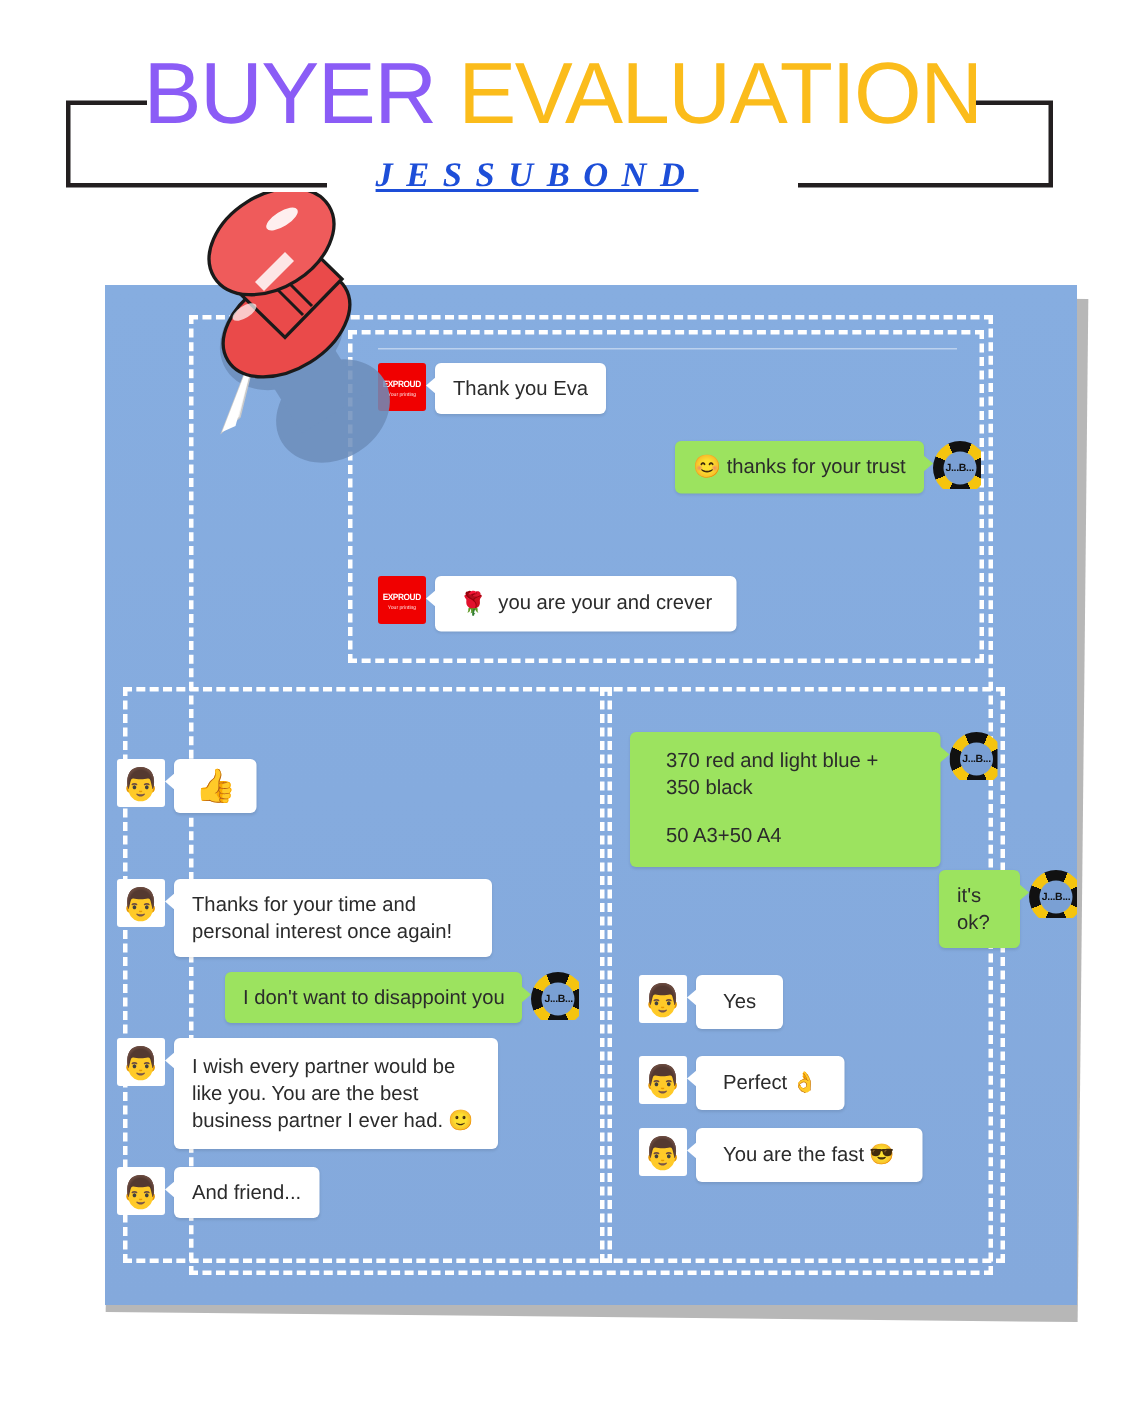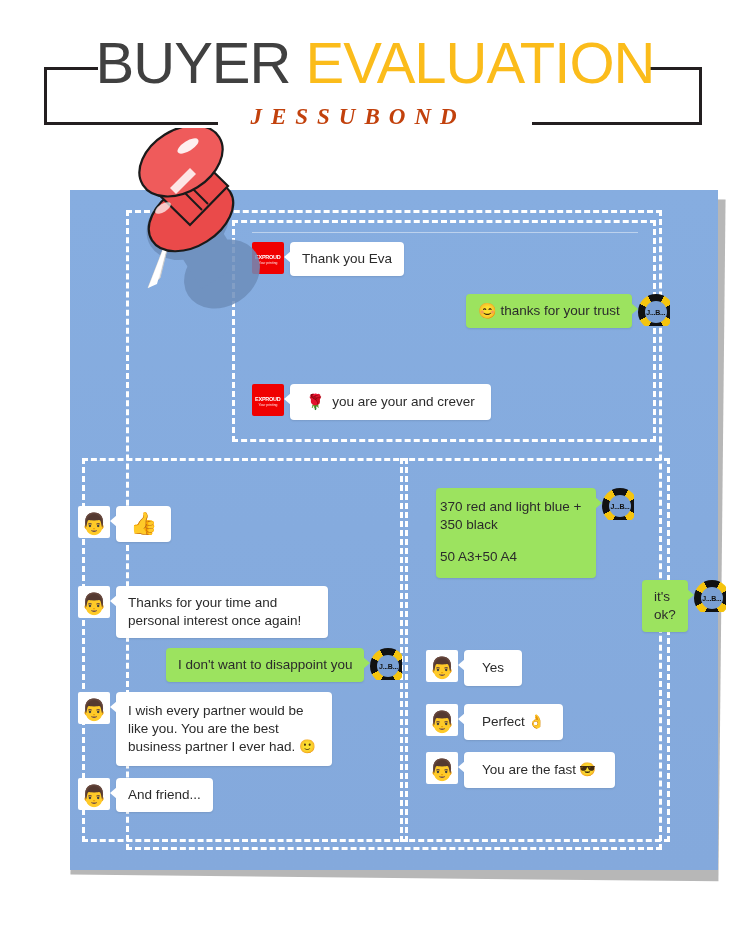--- a/index.html
+++ b/index.html
@@ -39,41 +39,42 @@
     left: 0; top: 30px;
     width: 750px;
     text-align: center;
     font-family: "Liberation Sans", sans-serif;
     font-size: 58px;
     font-weight: 400;
     letter-spacing: -1px;
     line-height: 66px;
     white-space: nowrap;
   }
-  .title .t-dark { color: #404040; }
+  .title .t-dark { color: #8b5cf6; }
   .title .t-gold { color: #fbbc1b; }
 
   .sub-mask {
     position: absolute;
     left: 218px; top: 102px;
     width: 314px; height: 36px;
     background: #ffffff;
   }
   .subtitle {
     position: absolute;
     left: 0; top: 104px;
     width: 716px;
     text-align: center;
     font-family: "Liberation Serif", serif;
     font-style: italic;
     font-weight: 700;
     font-size: 23px;
     letter-spacing: 9px;
-    color: #c2410c;
+    color: #1d4ed8;
     white-space: nowrap;
+    text-decoration: underline;
   }
 
   
   .board-shadow {
     position: absolute;
     left: 74px; top: 196px;
     width: 648px; height: 682px;
     background: #b7b7b7;
     transform: rotate(0.6deg);
   }
@@ -191,21 +192,20 @@
   }
 
   .bubble {
     position: relative;
     max-width: 400px;
     padding: 8px 12px;
     font-size: 13.5px;
     line-height: 18px;
     color: #2b2b2b;
     box-sizing: border-box;
-    margin-left: 16px;
   }
   .bubble.in {
     background: #ffffff;
     border-radius: 4px;
     margin-left: 6px;
     box-shadow: 0 1px 2px rgba(0,0,0,0.10);
   }
   .bubble.in::before {
     content: "";
     position: absolute;
@@ -341,21 +341,21 @@
       <span>And friend...</span>
     </div>
   </div>
 
   <div class="msg right" style="left:350px; top:298px;">
     <div class="avatar">
       <div class="av-ring">
         <span class="ring-label">J...B...</span>
       </div>
     </div>
-    <div class="bubble out" style="width:160px; padding:10px 4px 12px;">
+    <div class="bubble out" style="width:207px; padding:10px 24px 12px;">
       <span>370 red and light blue + 350 black</span>
       <div class="line2">50 A3+50 A4</div>
     </div>
   </div>
 
   <div class="msg right" style="left:556px; top:390px;">
     <div class="avatar">
       <div class="av-ring">
         <span class="ring-label">J...B...</span>
       </div>

